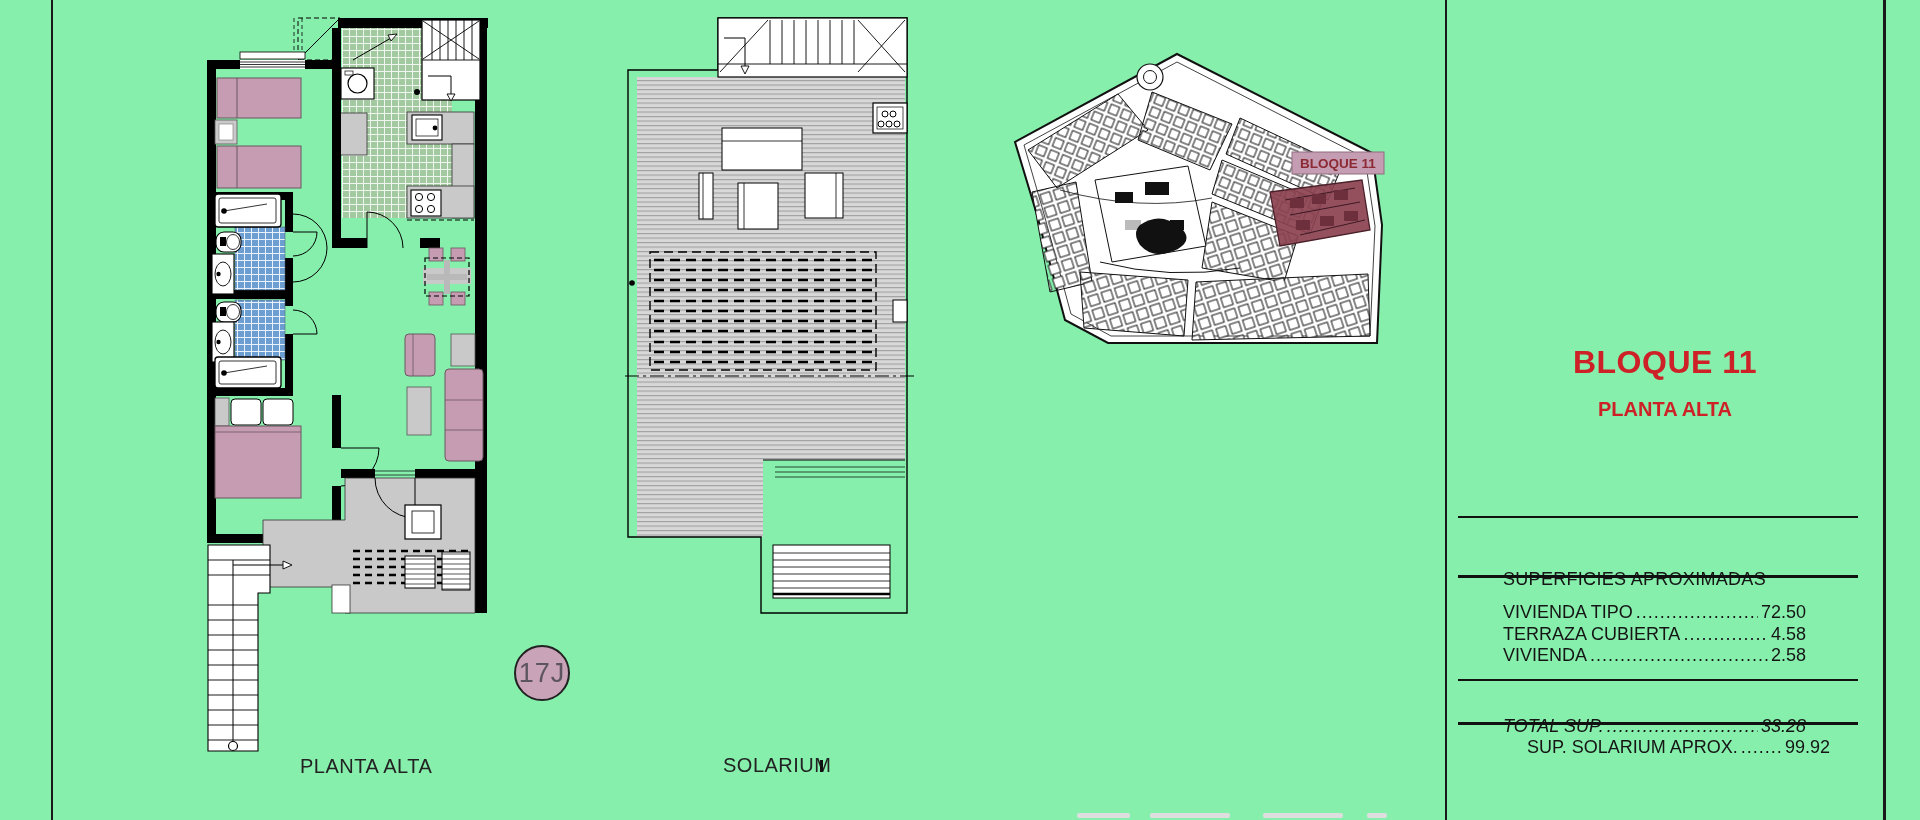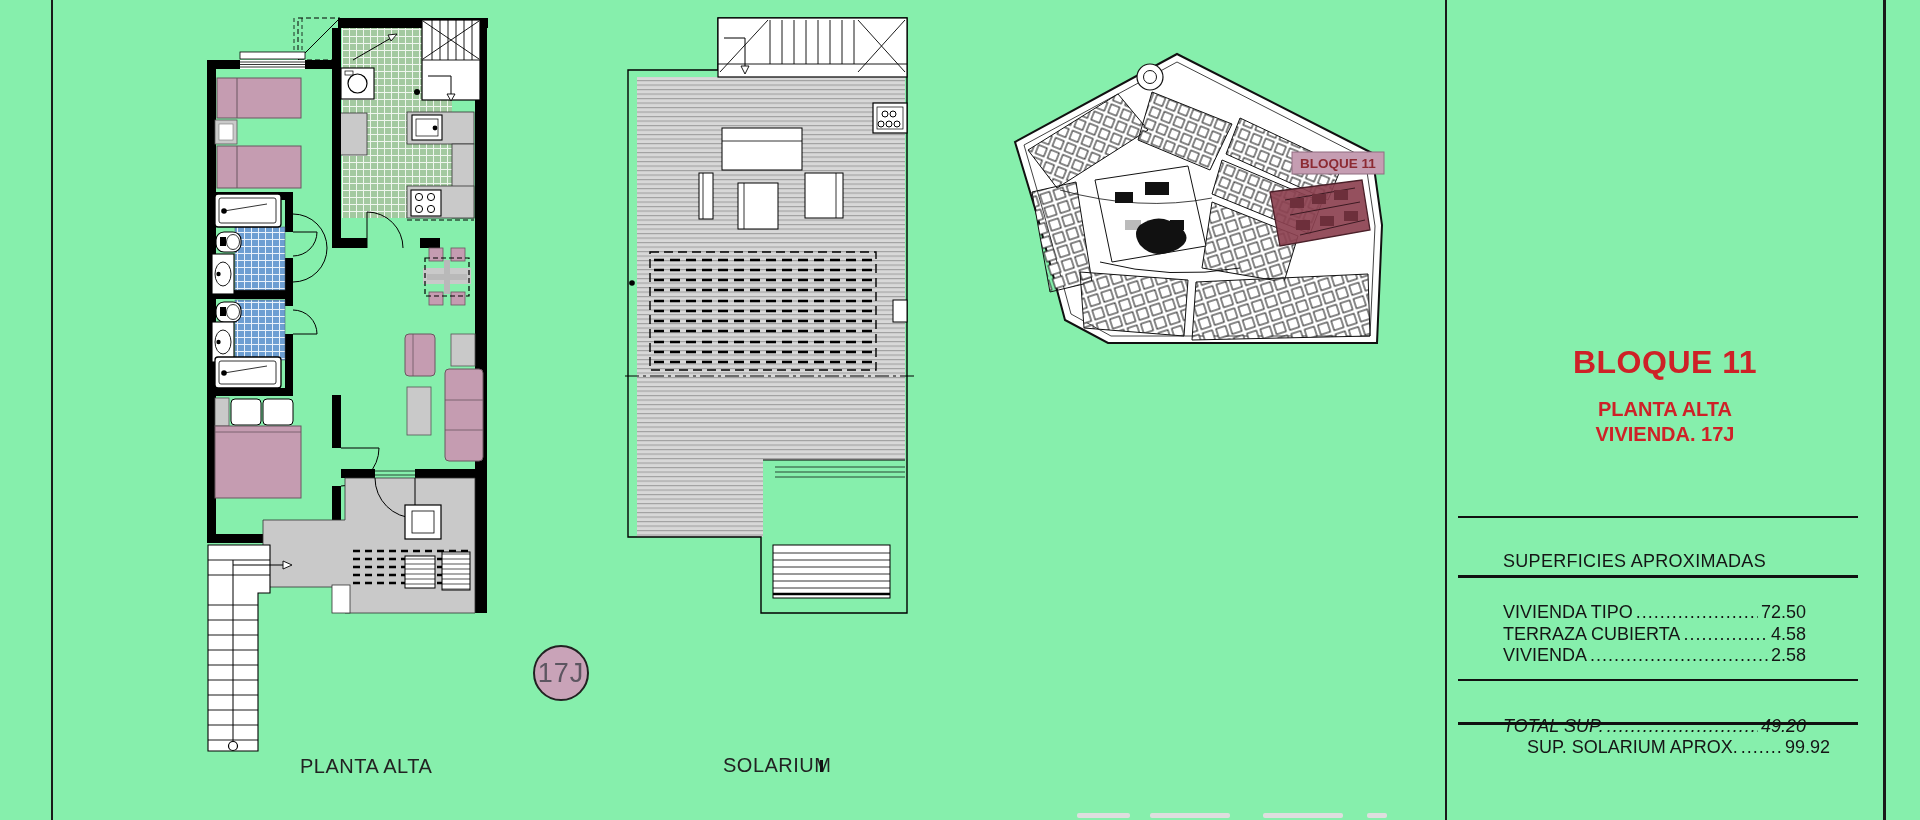--- a/index.html
+++ b/index.html
@@ -1,28 +1,28 @@
 <!DOCTYPE html>
 <html><head>
 <meta charset="utf-8">
 <style>
   html,body{margin:0;padding:0;background:#fff;}
   #sheet{position:relative;width:1920px;height:820px;background:#86efac;overflow:hidden;
          font-family:"Liberation Sans", sans-serif;}
   .vline{position:absolute;top:0;height:820px;background:#1a1a1a;}
   .hrule{position:absolute;background:#111;}
   .plan-label{position:absolute;color:#222;font-size:20px;letter-spacing:.5px;white-space:nowrap;}
-  .badge{position:absolute;left:533px;top:645px;width:56px;height:56px;border:2.5px solid #222;
+  .badge{position:absolute;left:514px;top:645px;width:56px;height:56px;border:2.5px solid #222;
          border-radius:50%;background:#c9a3b8;color:#5c5560;font-size:27px;text-align:center;
          line-height:52px;letter-spacing:1px;box-sizing:border-box;}
   .tb-title{position:absolute;left:1447px;top:344px;width:436px;text-align:center;
             font-weight:bold;font-size:32px;letter-spacing:.5px;}
   .tb-sub{position:absolute;left:1447px;top:397px;width:436px;text-align:center;
           font-weight:bold;font-size:20px;line-height:25px;}
-  .tb-head{position:absolute;left:1503px;top:551px;font-size:18px;color:#151515;letter-spacing:.3px;}
+  .tb-head{position:absolute;left:1503px;top:569px;font-size:18px;color:#151515;letter-spacing:.3px;}
   .rows{position:absolute;left:1503px;width:303px;color:#151515;font-size:18px;}
   .srow{display:flex;align-items:baseline;height:21.5px;}
   .srow .leader{flex:1;overflow:hidden;white-space:nowrap;margin:0 3px;letter-spacing:1px;}
   .cutoff{position:absolute;height:5px;background:#dedede;border-radius:2px;}
   svg{position:absolute;}
   .mini{position:absolute;background:#111;}
 </style>
 </head>
 <body>
 
@@ -336,21 +336,20 @@
     </g>
   </svg>
 
   <div class="plan-label" style="left:300px;top:755px;width:120px;text-align:center;">PLANTA ALTA</div>
   <div class="plan-label" style="left:723px;top:754px;width:100px;text-align:center;">SOLARIUM</div>
   <div class="badge">17J</div>
 
   <div class="tb-title" style="color:#ce2127;">BLOQUE 11</div>
   <div class="tb-sub" style="color:#ce2127;">
     <div>PLANTA ALTA</div>
-    <div>VIVIENDA. 17J</div>
   </div>
 
   <div class="hrule" style="left:1458px;top:516px;width:400px;height:2px;"></div>
   <div class="tb-head">SUPERFICIES APROXIMADAS</div>
   <div class="hrule" style="left:1458px;top:575px;width:400px;height:2.5px;"></div>
 
   <div class="rows" style="top:602px;">
     <div class="srow">
       <span>VIVIENDA TIPO</span>
       <span class="leader">......................................</span>
@@ -366,21 +365,21 @@
       <span class="leader">......................................</span>
       <span>2.58</span>
     </div>
   </div>
 
   <div class="hrule" style="left:1458px;top:679px;width:400px;height:1.5px;"></div>
   <div class="rows" style="top:716px;font-style:italic;">
     <div class="srow">
       <span>TOTAL SUP.</span>
       <span class="leader">......................................</span>
-      <span>49.20</span>
+      <span>33.28</span>
     </div>
   </div>
   <div class="hrule" style="left:1458px;top:722px;width:400px;height:3px;"></div>
   <div class="rows" style="top:737px;margin-left:24px;">
     <div class="srow">
       <span>SUP. SOLARIUM APROX.</span>
       <span class="leader">......................................</span>
       <span>99.92</span>
     </div>
   </div>

